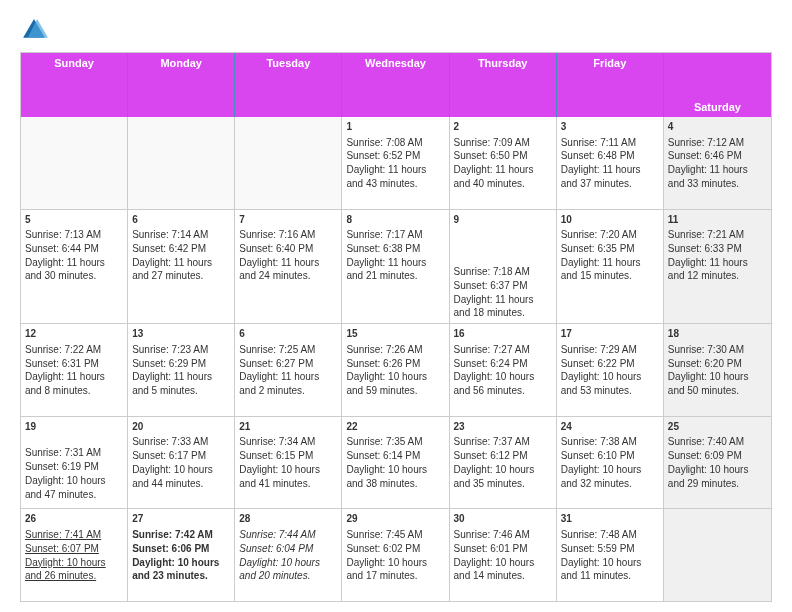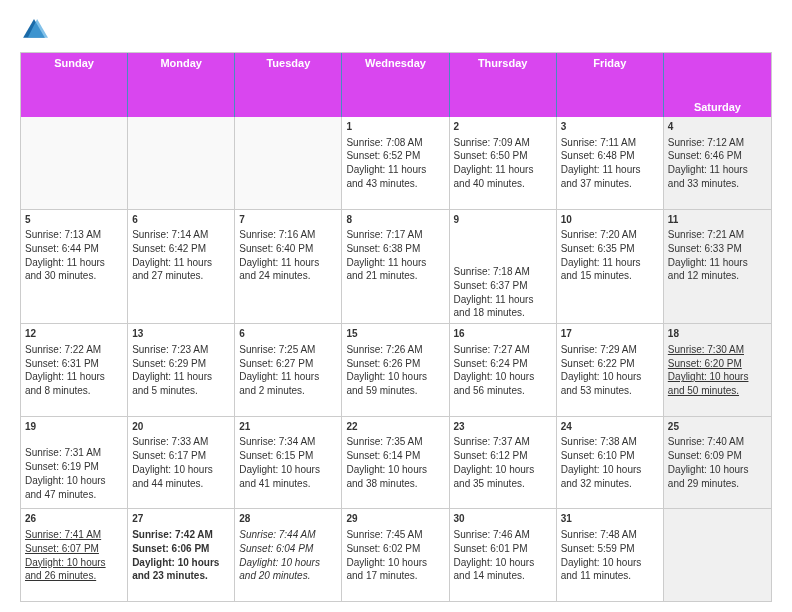--- a/index.html
+++ b/index.html
@@ -270,21 +270,21 @@
           </div>
           <div class="day-cell">
             <div class="day-number">17</div>
             <div class="cell-text" style="white-space: pre-line;">Sunrise: 7:29 AM
 Sunset: 6:22 PM
 Daylight: 10 hours
 and 53 minutes.</div>
           </div>
           <div class="day-cell shaded">
             <div class="day-number">18</div>
-            <div class="cell-text" style="white-space: pre-line; text-decoration: underline;">Sunrise: 7:30 AM
+            <div class="cell-text" style="white-space: pre-line;">Sunrise: 7:30 AM
 Sunset: 6:20 PM
 Daylight: 10 hours
 and 50 minutes.</div>
           </div>
         </div>
         <div class="week-row">
           <div class="day-cell">
             <div class="day-number">19</div>
             <div class="cell-text" style="white-space: pre-line; margin-top: 13px;">Sunrise: 7:31 AM
 Sunset: 6:19 PM

